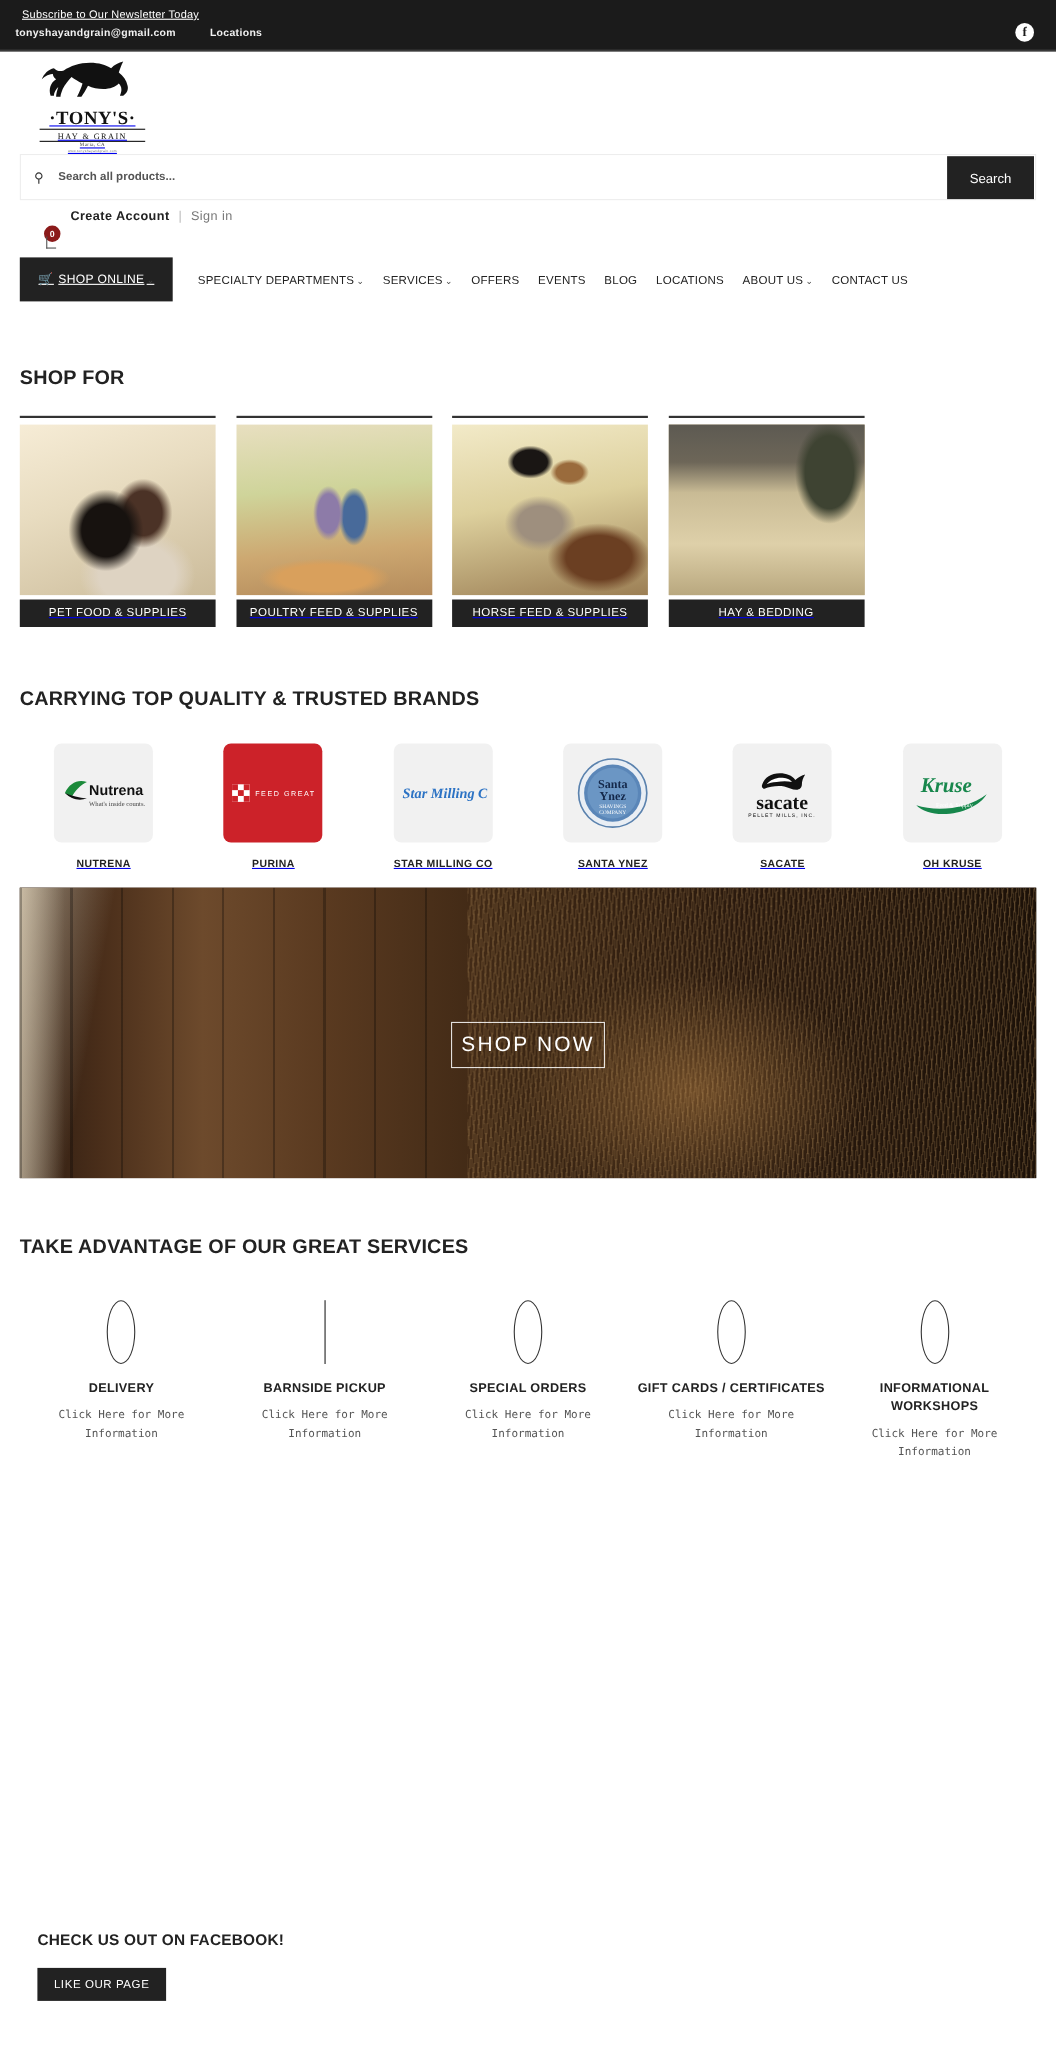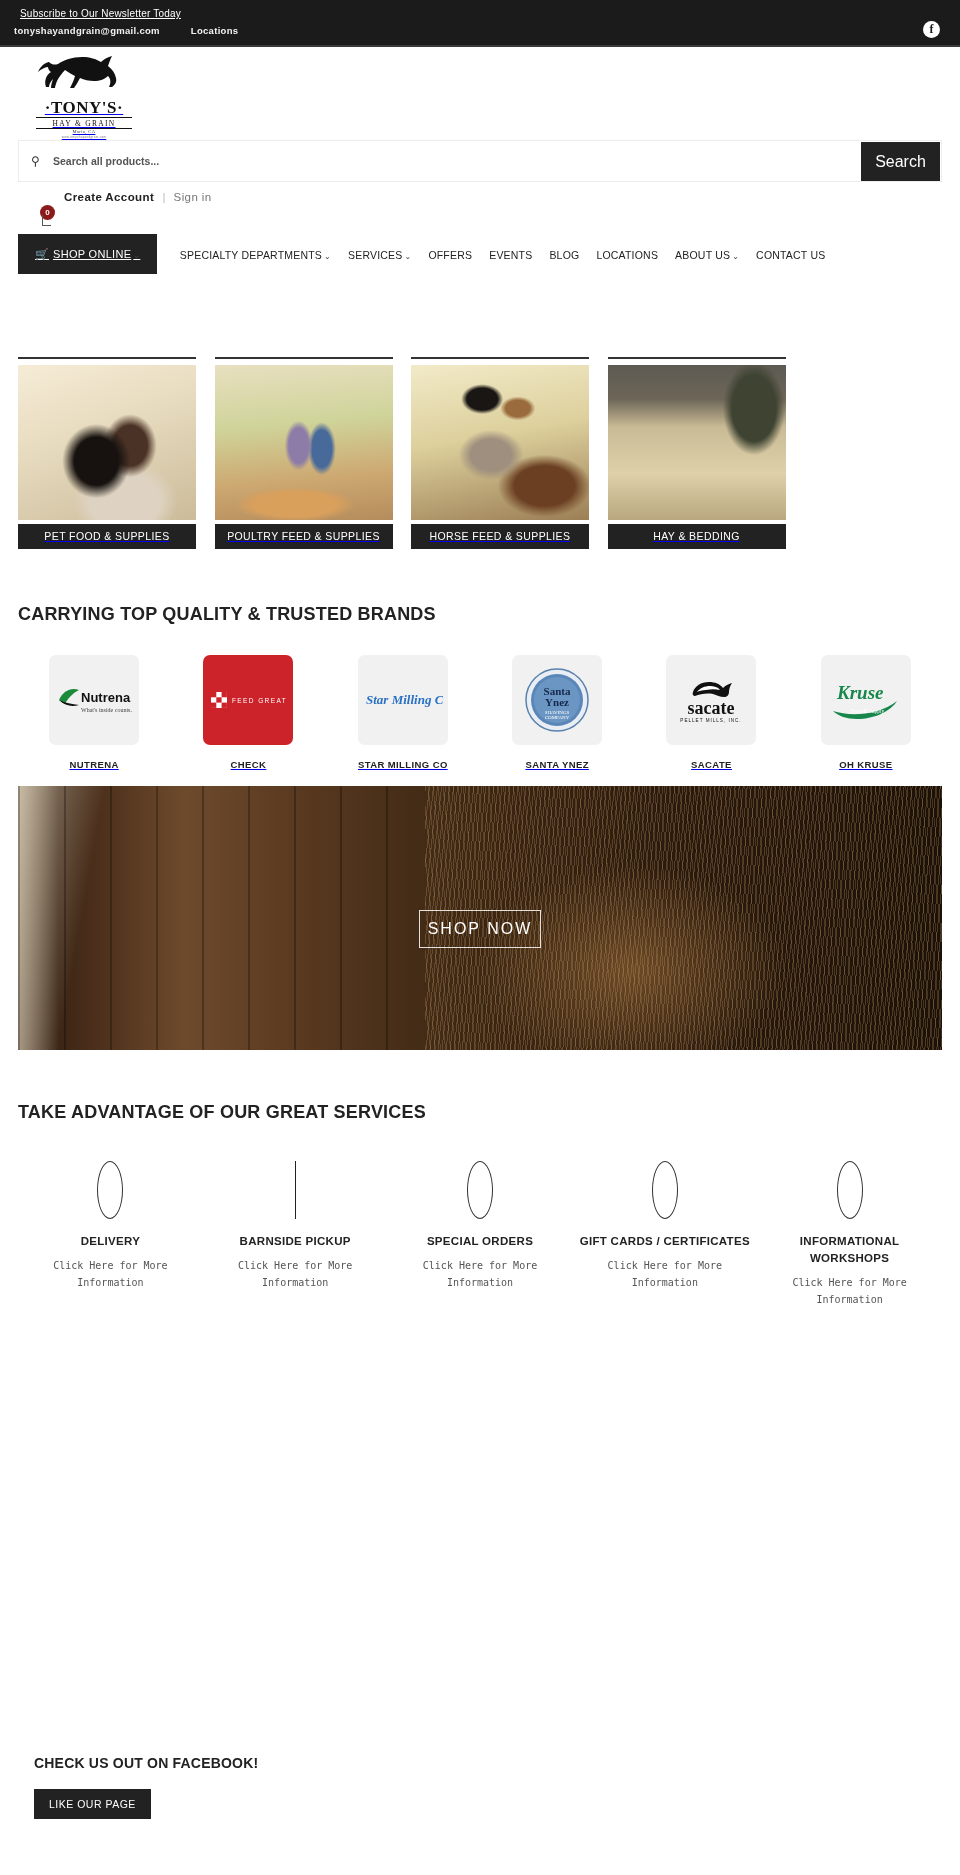--- a/index.html
+++ b/index.html
@@ -124,21 +124,21 @@
   }
   .search-input::placeholder { color: #555; font-weight: bold; }
   .search-btn {
     position: absolute;
     right: 1px; top: 1px;
     width: 79px; height: 39px;
     background: #222222;
     color: #fff;
     border: none;
     font-family: "Liberation Sans", sans-serif;
-    font-size: 16px;
+    font-size: 12px;
     cursor: pointer;
   }
 
   
   .account-row {
     position: relative;
     height: 52px;
     padding-left: 64px;
     padding-top: 9px;
     font-size: 11.5px;
@@ -340,21 +340,21 @@
     font-size: 52px;
     line-height: 58px;
     text-align: center;
     letter-spacing: .5px;
     text-shadow: 0 1px 6px rgba(0,0,0,.45);
   }
   .hero-btn {
     margin-top: 22px;
     border: 1px solid rgba(255,255,255,.85);
     color: #fff;
-    font-size: 16px;
+    font-size: 19px;
     letter-spacing: 2px;
     padding: 9px 8px;
     background: transparent;
     cursor: pointer;
     font-family: "Liberation Sans", sans-serif;
   }
 
   
   .services { margin-top: 52px; }
   .svc-row {
@@ -466,20 +466,21 @@
 <nav class="navbar">
   <a class="nav-primary" href="#">
     <span class="cart-glyph">🛒</span><span>SHOP ONLINE</span><span class="caret">⌄</span>
   </a>
   <span class="nav-items">
     <a class="nav-item" href="#"><span>SPECIALTY DEPARTMENTS</span><span class="caret">⌄</span></a><a class="nav-item" href="#"><span>SERVICES</span><span class="caret">⌄</span></a><a class="nav-item" href="#"><span>OFFERS</span></a><a class="nav-item" href="#"><span>EVENTS</span></a><a class="nav-item" href="#"><span>BLOG</span></a><a class="nav-item" href="#"><span>LOCATIONS</span></a><a class="nav-item" href="#"><span>ABOUT US</span><span class="caret">⌄</span></a><a class="nav-item" href="#"><span>CONTACT US</span></a>
   </span>
 </nav>
 
 <section class="shopfor">
+  <h2 class="section-title">SHOP FOR</h2>
   <div class="cards">
     <a class="card" href="#">
       <div class="card-rule"></div>
       <div class="card-img ph-pet"></div>
       <div class="card-label">PET FOOD &amp; SUPPLIES</div>
     </a>
     <a class="card" href="#">
       <div class="card-rule"></div>
       <div class="card-img ph-poultry"></div>
       <div class="card-label">POULTRY FEED &amp; SUPPLIES</div>
@@ -518,21 +519,21 @@
         <svg width="78" height="26" viewBox="0 0 78 26">
           <rect x="2" y="5" width="16" height="16" fill="#fff"></rect>
           <rect x="2" y="5" width="5.3" height="5.3" fill="#cc2229"></rect>
           <rect x="12.6" y="5" width="5.3" height="5.3" fill="#cc2229"></rect>
           <rect x="7.3" y="10.3" width="5.3" height="5.3" fill="#cc2229"></rect>
           <rect x="2" y="15.6" width="5.3" height="5.3" fill="#cc2229"></rect>
           <rect x="12.6" y="15.6" width="5.3" height="5.3" fill="#cc2229"></rect>
           <text x="23" y="16" font-family="Liberation Sans, sans-serif" font-size="6.5" letter-spacing="1.4" fill="#fff">FEED GREATNESS</text>
         </svg>
       </div>
-      <div class="brand-name">CHECK</div>
+      <div class="brand-name">PURINA</div>
     </a>
 
     <a class="brand" href="#">
       <div class="brand-tile">
         <svg width="80" height="24" viewBox="0 0 80 24">
           <text x="3" y="16" font-family="Liberation Serif, serif" font-style="italic" font-weight="bold" font-size="13" fill="#2b72c4">Star Milling Co.</text>
         </svg>
       </div>
       <div class="brand-name">STAR MILLING CO</div>
     </a>

